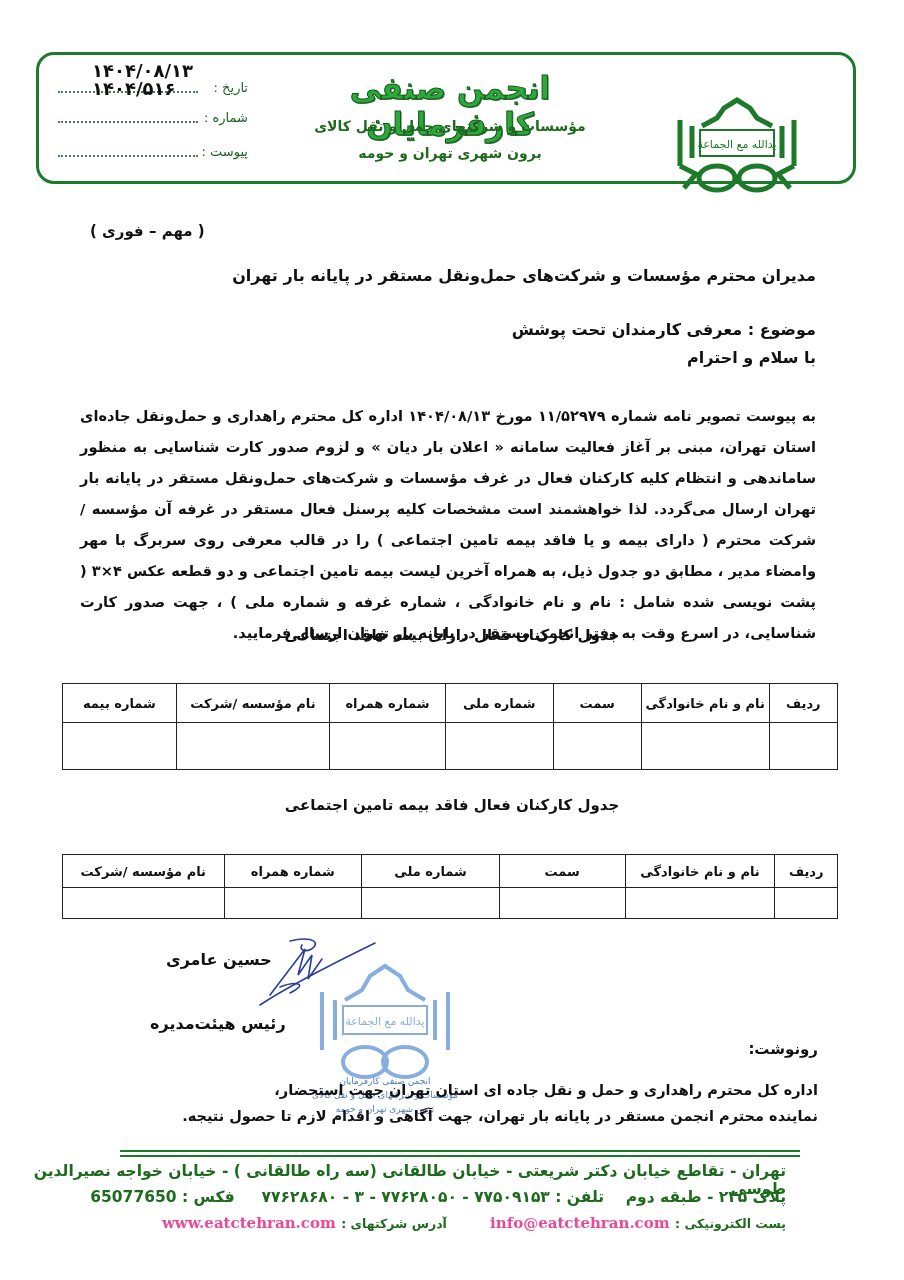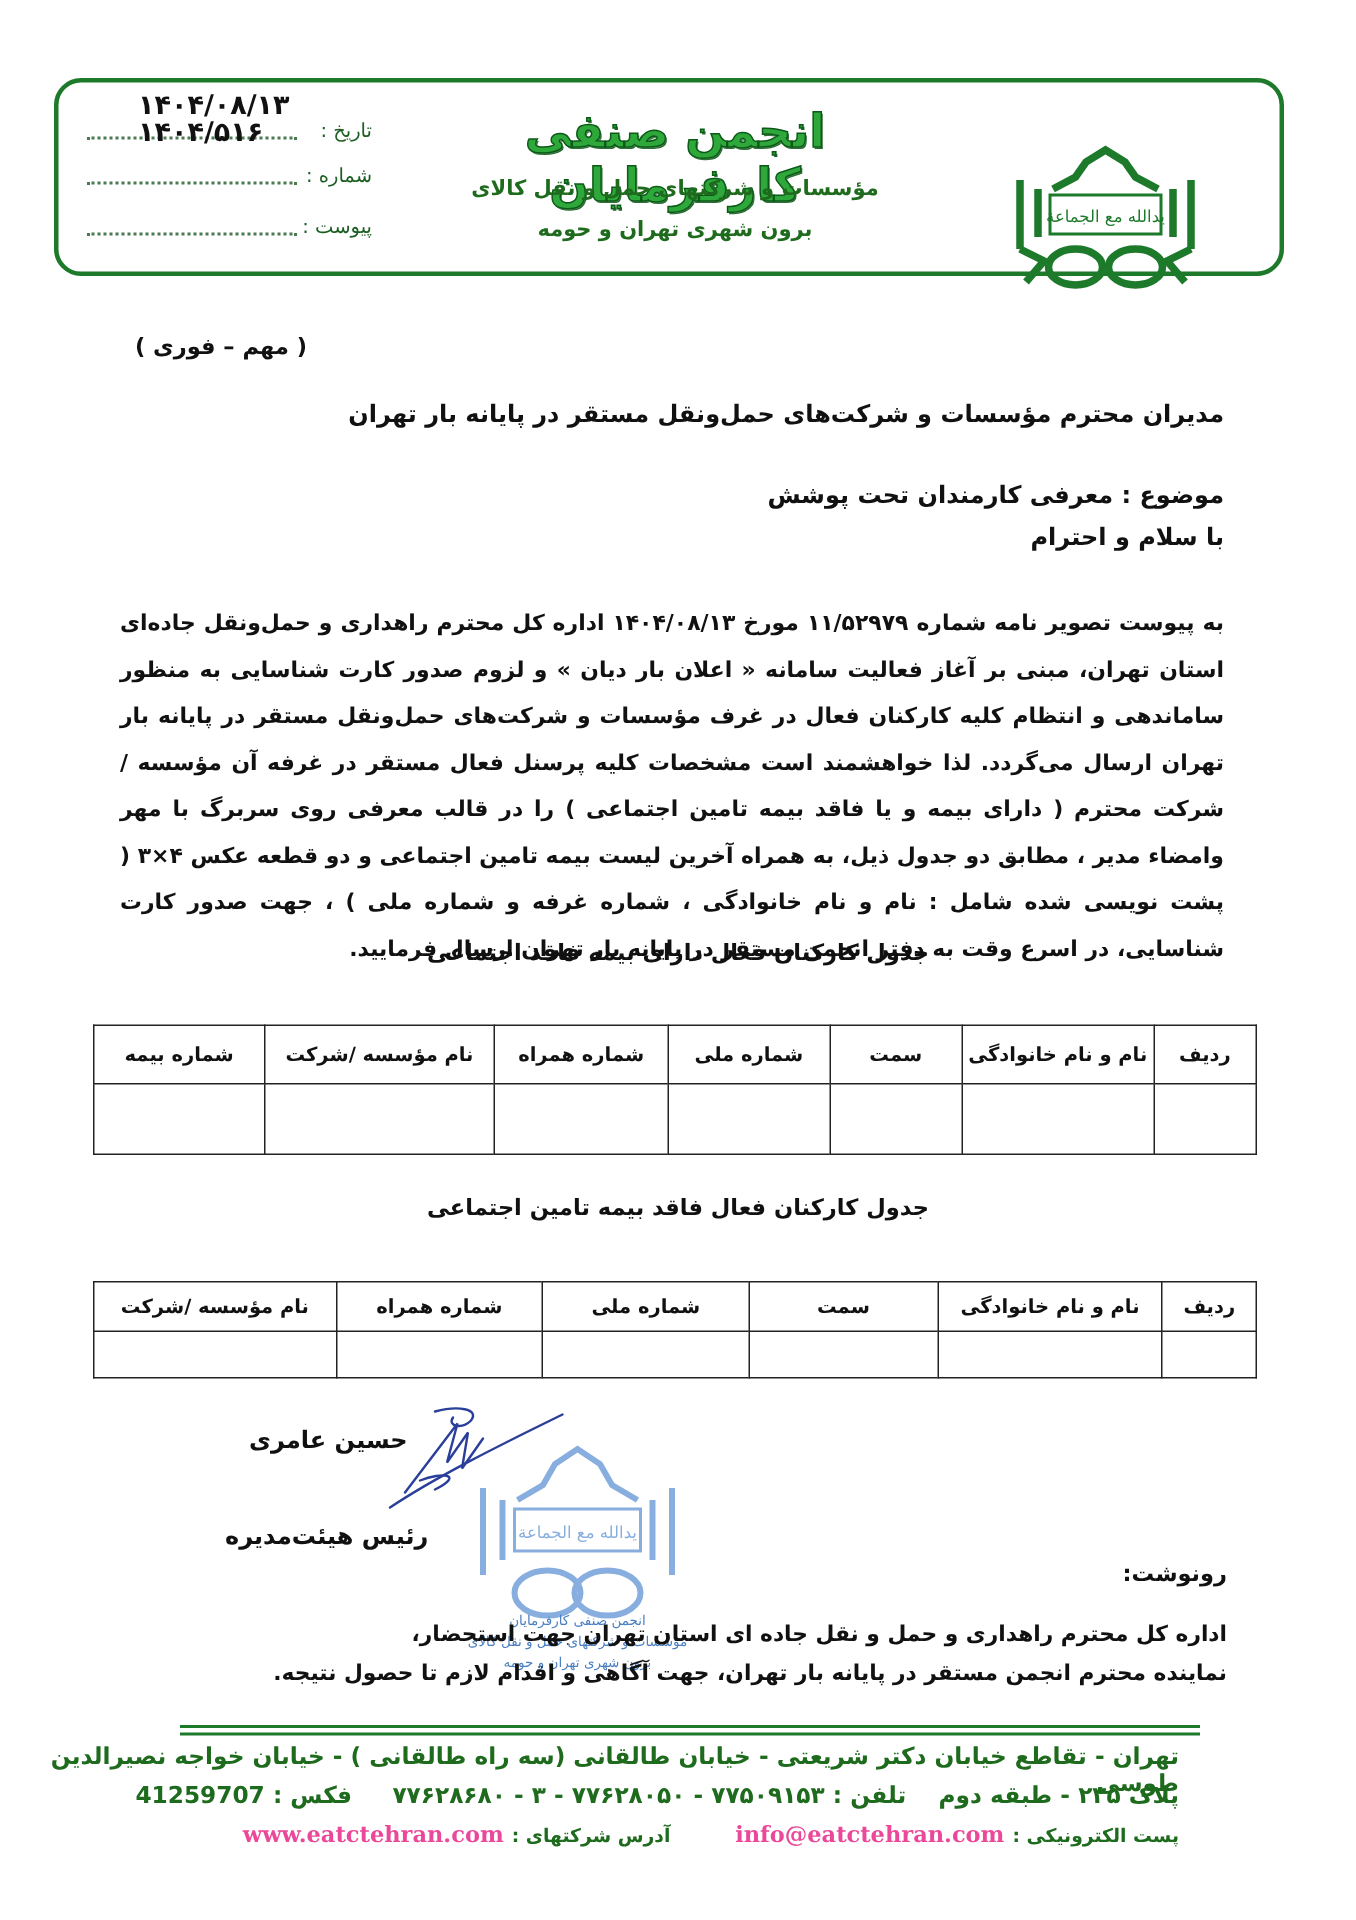--- a/index.html
+++ b/index.html
@@ -254,21 +254,21 @@
 <div class="footer-rule fr2"></div>
 
 <div class="footer-line fl1 rtl">تهران - تقاطع خیابان دکتر شریعتی - خیابان طالقانی (سه راه طالقانی ) - خیابان خواجه نصیرالدین طوسی</div>
 <div class="footer-line fl2 rtl">
   <span>پلاک ۲۲۵ - طبقه دوم</span>
   &nbsp;&nbsp;
   <span>تلفن :</span>
   <span>۷۷۵۰۹۱۵۳ - ۷۷۶۲۸۰۵۰ - ۳ - ۷۷۶۲۸۶۸۰</span>
   &nbsp;&nbsp;&nbsp;
   <span>فکس :</span>
-  <span>41259707</span>
+  <span>65077650</span>
 </div>
 <div class="footer-line fl3 rtl">
   <span class="footer-label">پست الکترونیکی :</span>
   <span class="footer-url">info@eatctehran.com</span>
   &nbsp;&nbsp;&nbsp;&nbsp;&nbsp;&nbsp;
   <span class="footer-label">آدرس شرکتهای :</span>
   <span class="footer-url">www.eatctehran.com</span>
 </div>
 
 </body></html>

